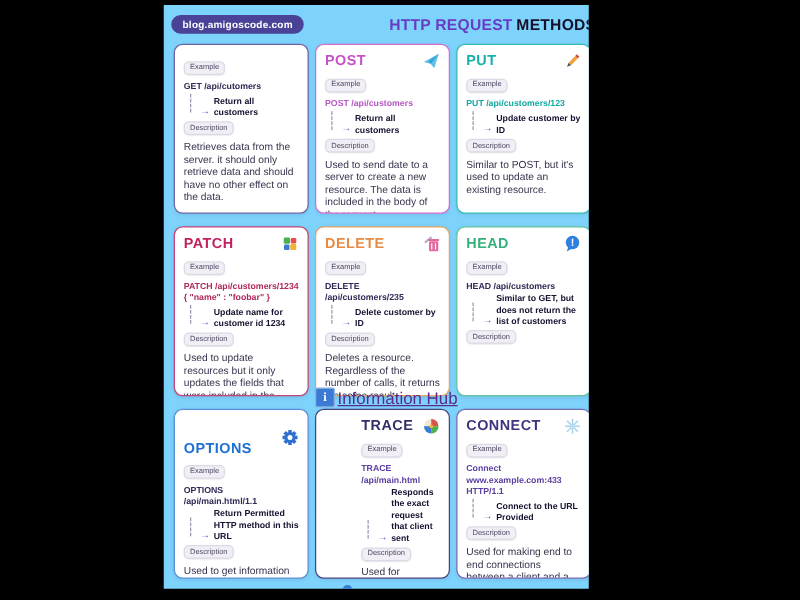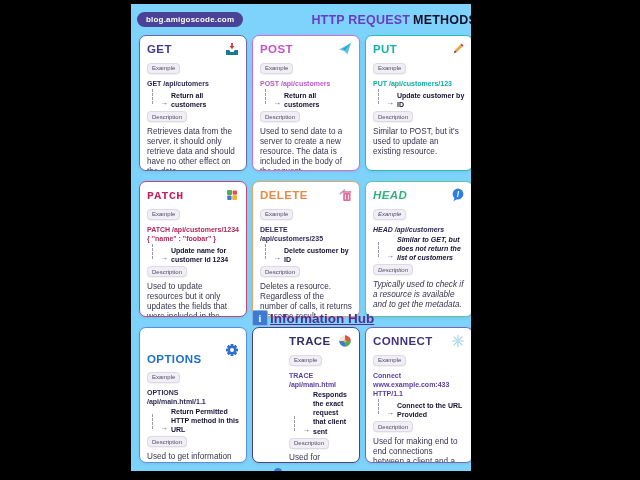--- a/index.html
+++ b/index.html
@@ -18,47 +18,37 @@
   .tag{display:inline-block;background:#f1eff5;border:.5px solid #ddd9e6;color:#4f4a66;font-size:6px;padding:1.5px 4px;border-radius:4px;margin-top:5px;box-shadow:0 .5px 1px rgba(0,0,0,.10);}
   .code{font-size:7px;font-weight:bold;margin-top:5px;line-height:1.3;color:#2e2a55;}
   .flow{display:flex;align-items:flex-end;margin:1px 0 0 5px;}
   .elbow{position:relative;width:13px;height:15px;flex:none;border-left:1.2px dashed #9b96b0;}
   .elbow::after{content:"\2192";position:absolute;right:-2px;bottom:-3px;font-size:8px;font-weight:bold;color:#4f48c0;}
   .result{font-size:7px;font-weight:bold;color:#16112f;line-height:1.3;padding-left:5px;margin-bottom:-5px;}
   .desc-tag{margin-top:7px;}
   .desc{font-size:8.2px;color:#39344e;line-height:1.24;margin-top:4px;}
   .watermark{position:absolute;left:121px;top:306px;display:flex;align-items:center;z-index:5;}
   .wm-icon{width:14px;height:14px;background:#3b7bd4;border:1px solid #8ab0e0;border-radius:2px;color:#fff;font-size:10px;font-weight:bold;font-family:"Liberation Serif",serif;display:flex;align-items:center;justify-content:center;margin-right:2px;}
-  .wm-text{font-size:13.5px;font-weight:bold;color:#5a2b8d;text-decoration:underline;}
+  .wm-text{font-size:13.5px;font-weight:normal;color:#5a2b8d;text-decoration:underline;}
   .bottom-dot{position:absolute;left:143px;top:464px;width:8px;height:8px;border-radius:50%;background:#3b7bd4;}
 </style>
 </head>
 <body>
 
 <div class="content">
 
   <div class="header">
     <span class="badge-pill">blog.amigoscode.com</span>
     <span class="main-title">
       <span class="accent">HTTP REQUEST</span><span>METHODS</span>
     </span>
   </div>
 
   <div class="grid" id="cards-grid">
       <div class="card" style="border-color: rgb(108, 102, 165);">
-    <div class="card-head">
-      <span class="method" style="color: rgb(65, 58, 142);">GET</span>
-      <span class="icon">
-            <svg viewBox="0 0 14 14">
-              <path d="M7 1 v3.4" stroke="#c43b3b" stroke-width="1.7"></path>
-              <path d="M4.6 4 L7 7.2 L9.4 4z" fill="#c43b3b"></path>
-              <path d="M1 8 h3.2 l1.3 2 h3 l1.3 -2 H13 v5 H1z" fill="#1d7a8c"></path>
-            </svg>
-          </span>
-    </div>
     <span class="tag">Example</span>
     <div class="code" style="color: rgb(46, 42, 85);">GET /api/cutomers</div>
     
     <div class="flow">
       <span class="elbow"></span>
       <span class="result">Return all customers</span>
     </div>
     <div><span class="tag desc-tag">Description</span></div>
     <div class="desc">Retrieves data from the server. it should only retrieve data and should have no other effect on the data.</div>
   </div>
@@ -100,21 +90,21 @@
     
     <div class="flow">
       <span class="elbow"></span>
       <span class="result">Update customer by ID</span>
     </div>
     <div><span class="tag desc-tag">Description</span></div>
     <div class="desc">Similar to POST, but it's used to update an existing resource.</div>
   </div>
       <div class="card" style="border-color: rgb(198, 69, 119);">
     <div class="card-head">
-      <span class="method" style="color: rgb(192, 33, 95); font-family: Liberation Mono, monospace;">PATCH</span>
+      <span class="method" style="color: rgb(192, 33, 95);">PATCH</span>
       <span class="icon">
             <svg viewBox="0 0 14 14">
               <rect x="2" y="2" width="5" height="5" rx="1" fill="#4caf50"></rect>
               <rect x="7.6" y="2.4" width="4.4" height="4.4" rx="1" fill="#e5504e"></rect>
               <rect x="2.2" y="7.6" width="4.4" height="4.4" rx="1" fill="#3b7bd4"></rect>
               <rect x="7.2" y="7.2" width="4.8" height="4.8" rx="1" fill="#f2b233"></rect>
             </svg>
           </span>
     </div>
     <span class="tag">Example</span>
@@ -142,40 +132,39 @@
     <span class="tag">Example</span>
     <div class="code" style="color: rgb(46, 42, 85);">DELETE /api/customers/235</div>
     
     <div class="flow">
       <span class="elbow"></span>
       <span class="result">Delete customer by ID</span>
     </div>
     <div><span class="tag desc-tag">Description</span></div>
     <div class="desc">Deletes a resource. Regardless of the number of calls, it returns the same result.</div>
   </div>
-      <div class="card" style="border-color: rgb(99, 198, 152); font-style: italic;">
+      <div class="card" style="border-color: rgb(99, 198, 152);">
     <div class="card-head">
       <span class="method" style="color: rgb(53, 178, 123);">HEAD</span>
       <span class="icon">
             <svg viewBox="0 0 14 14">
               <circle cx="7" cy="6" r="5.4" fill="#2f7fe0"></circle>
               <path d="M3.6 9.8 L2.4 13.2 L6.4 11z" fill="#2f7fe0"></path>
               <text x="7" y="8.8" font-size="8.5" font-weight="bold" fill="#fff" text-anchor="middle" font-family="Liberation Sans,sans-serif">!</text>
             </svg>
           </span>
     </div>
     <span class="tag">Example</span>
     <div class="code" style="color: rgb(46, 42, 85);">HEAD /api/customers</div>
     
     <div class="flow">
       <span class="elbow"></span>
       <span class="result">Similar to GET, but does not return the list of customers</span>
     </div>
     <div><span class="tag desc-tag">Description</span></div>
-    <div class="desc">Typically used to check if a resource is available and to get the metadata.</div>
   </div>
       <div class="card" style="border-color: rgb(91, 143, 214);">
     <div class="card-head">
       <span class="method" style="color: rgb(28, 112, 210); margin-top: 19px;">OPTIONS</span>
       <span class="icon">
             <svg viewBox="0 0 14 14">
               <g fill="#2f6fd0">
                 <rect x="5.6" y="1" width="2.8" height="12"></rect>
                 <rect x="1" y="5.6" width="12" height="2.8"></rect>
                 <g transform="rotate(45 7 7)">

